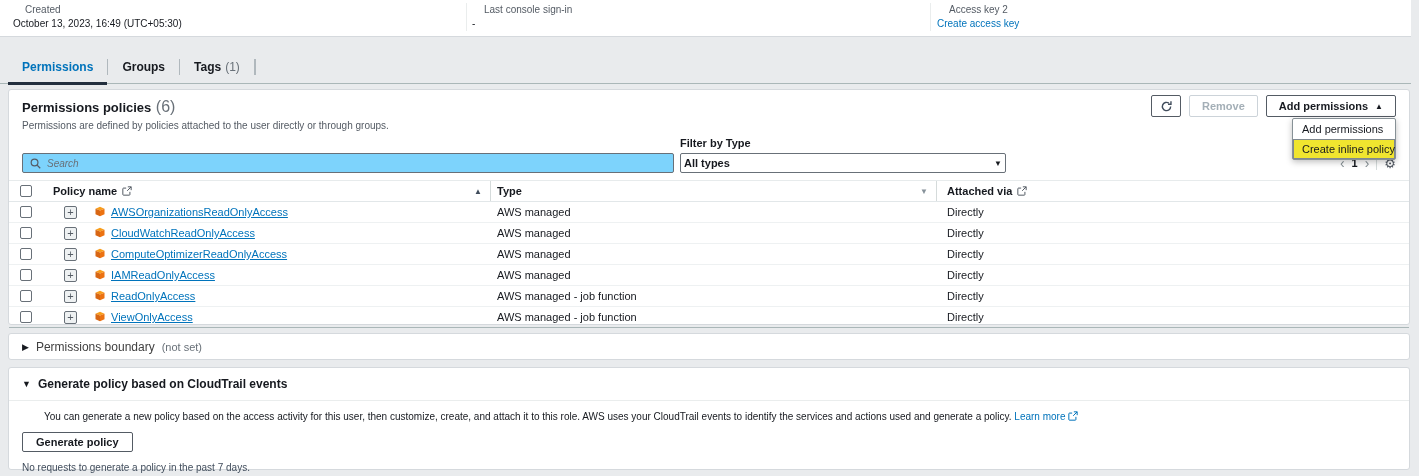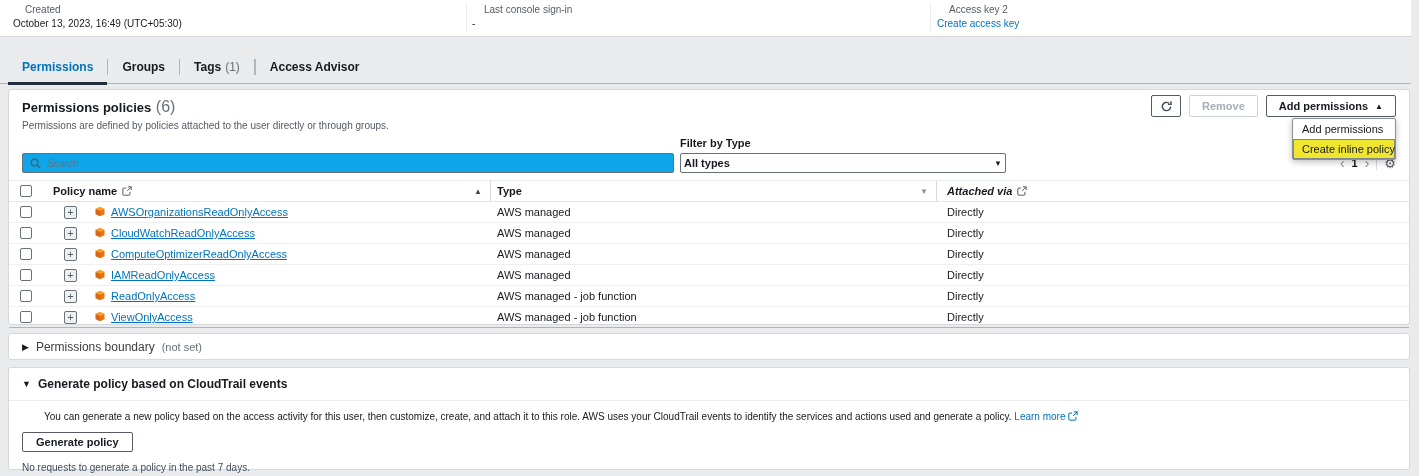--- a/index.html
+++ b/index.html
@@ -59,21 +59,21 @@
 
   
   .menu { position:absolute; top:28px; right:13px; width:104px; background:#fff;
           border:1px solid #879196; border-radius:2px; box-shadow:0 2px 6px rgba(0,0,0,.25); z-index:20; }
   .menu-item { font-size:11px; color:#16191f; padding:4px 9px; cursor:pointer; white-space:nowrap; }
   .menu-item.highlighted { background:#f0e52f; border:1px solid #7f8890; padding:3px 8px; }
 
   
   .filter-row { display:flex; align-items:flex-end; padding:0 13px; margin-top:6px; }
   .search-box { width:652px; height:20px; border:1px solid #687078; border-radius:2px;
-                background:#0ea5e9; display:flex; align-items:center; gap:6px; padding:0 7px; }
+                background:#7dd3fc; display:flex; align-items:center; gap:6px; padding:0 7px; }
   .search-input { flex:1; border:none; outline:none; font-size:10px; color:#16191f;
                   font-family:"Liberation Sans", sans-serif; background:transparent; }
   .search-input::placeholder { font-style:italic; color:#687078; }
   .filter-group { margin-left:6px; }
   .filter-label { font-size:11px; font-weight:700; color:#16191f; margin-bottom:4px; }
   .select { width:326px; height:20px; border:1px solid #687078; border-radius:2px; background:#fff;
             display:flex; align-items:center; justify-content:space-between; padding:0 3px;
             font-size:11px; font-weight:700; color:#16191f; cursor:pointer; }
   .select-caret { font-size:8px; color:#16191f; }
 
@@ -84,21 +84,21 @@
   .gear { font-size:13px; color:#545b64; line-height:1; cursor:pointer; }
 
   
   .table { margin-top:7px; font-size:11px; }
   .thead { display:flex; align-items:stretch; height:22px;
            border-top:1px solid #e7ebec; border-bottom:1px solid #e2e7e9; font-weight:700; }
   .hcell { display:flex; align-items:center; }
   .h-check { width:34px; justify-content:center; }
   .h-name { width:448px; padding-left:10px; border-right:1px solid #d5dbdb; gap:5px; }
   .h-type { width:446px; padding-left:6px; border-right:1px solid #d5dbdb; gap:5px; }
-  .h-attached { flex:1; padding-left:10px; gap:5px;font-style:italic; }
+  .h-attached { flex:1; padding-left:10px; gap:5px; }
   .h-spacer { flex:1; }
   .sort-icon { font-size:8px; color:#414d5c; margin-right:8px; }
   .filter-icon { font-size:8px; color:#87929a; margin-right:8px; }
 
   .trow { display:flex; align-items:center; height:21px; border-bottom:1px solid #eef1f2; }
   .tbody .trow:last-child { border-bottom:1px solid #aab7b8; }
   .c-check { width:34px; display:flex; justify-content:center; }
   .c-expand { width:44px; padding-left:21px; display:flex; }
   .c-name { width:404px; padding-left:7px; display:flex; align-items:center; gap:5px; }
   .c-type { width:446px; padding-left:6px; color:#16191f; }
@@ -162,23 +162,20 @@
     <div class="tab">
       <span>Groups</span>
     </div>
     <div class="tab-divider"></div>
     <div class="tab">
       <span>Tags</span>
       <span class="suffix">(1)</span>
     </div>
     <div class="tab-divider"></div>
     <div class="tab-divider"></div>
-    <div class="tab">
-      <span>Access Advisor</span>
-    </div>
   </div>
 
   <div class="card card-policies">
     <div class="pp-head">
       <div>
         <span class="pp-title">Permissions policies</span>
         <span class="pp-count">(6)</span>
       </div>
       <div class="pp-desc">Permissions are defined by policies attached to the user directly or through groups.</div>
 

